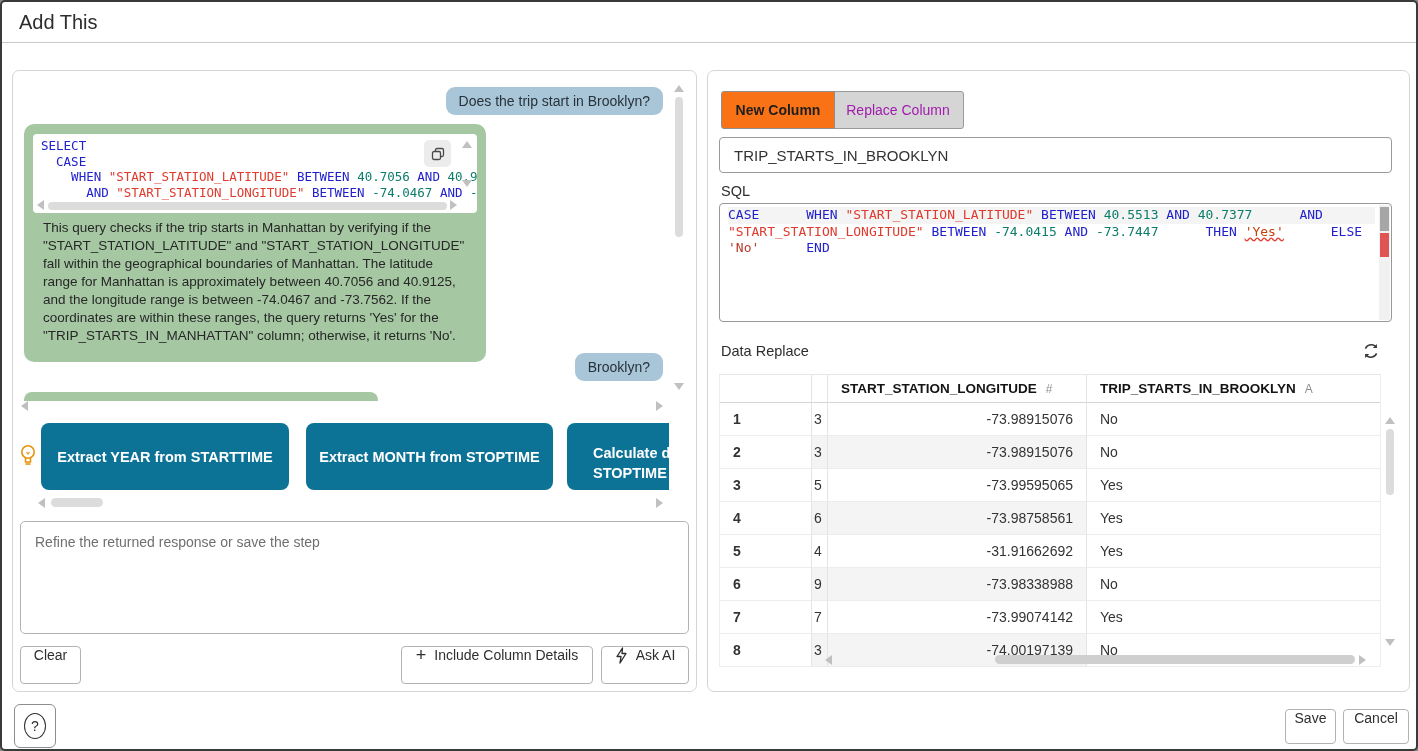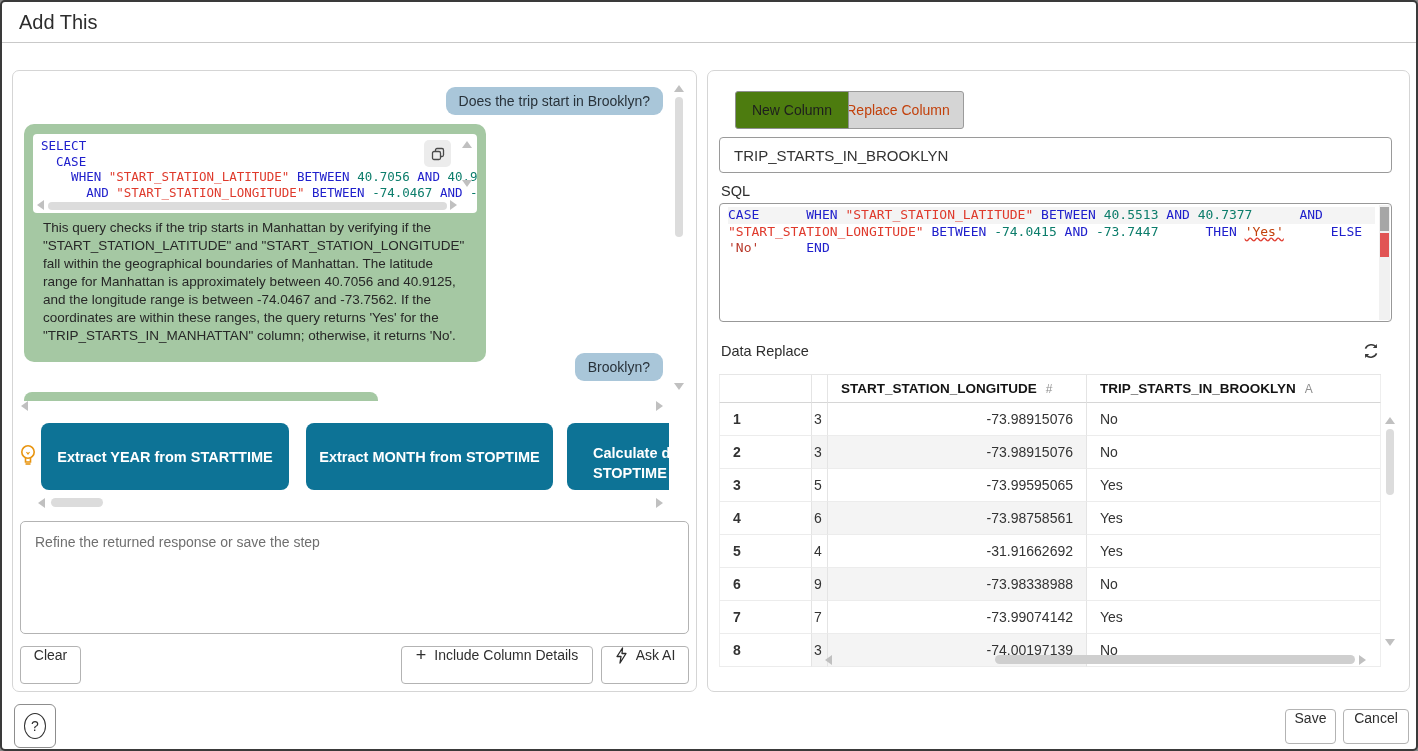--- a/index.html
+++ b/index.html
@@ -82,22 +82,22 @@
     background:#fff; border:1px solid #b3b3b3; border-radius:4px;
     font-family:inherit; font-size:14px; color:#2f2f2f; cursor:pointer;
     display:flex; justify-content:center; gap:8px;
   }
   #clear-btn   { position:absolute; left:7px;   top:575px; width:61px;  height:38px; }
   #include-btn { position:absolute; left:388px; top:575px; width:192px; height:38px; }
   #askai-btn   { position:absolute; left:588px; top:575px; width:88px;  height:38px; }
 
   
   .tab { position:absolute; top:20px; height:38px; display:flex; align-items:center; justify-content:center; font-size:14px; cursor:pointer; }
-  #tab-new     { left:27px;  width:114px; background:#4d7c0f; border:1px solid #8f8f8f; border-radius:3px 0 0 3px; font-weight:normal; color:#1e1e1e; z-index:2; }
-  #tab-replace { left:124px; width:132px; background:#d5d5d5; border:1px solid #9b9b9b; border-radius:0 3px 3px 0; color:#c2410c; }
+  #tab-new     { left:13px;  width:114px; background:#f97316; border:1px solid #8f8f8f; border-radius:3px 0 0 3px; font-weight:bold; color:#1e1e1e; z-index:2; }
+  #tab-replace { left:124px; width:132px; background:#d5d5d5; border:1px solid #9b9b9b; border-radius:0 3px 3px 0; color:#a21caf; }
   .col-input {
     position:absolute; left:11px; top:66px; width:673px; height:36px;
     border:1px solid #9a9a9a; border-radius:4px; font-family:inherit;
     font-size:15px; color:#333; padding:0 14px;
   }
   .sql-label { position:absolute; left:13px; top:112px; font-size:14.5px; color:#2d2d2d; }
   .sql-editor {
     position:absolute; left:11px; top:132px; width:673px; height:119px;
     border:1px solid #989898; border-radius:4px; background:#fff; overflow:hidden;
     font-family:"DejaVu Sans Mono","Liberation Mono",monospace; font-size:13px; line-height:16.5px;

